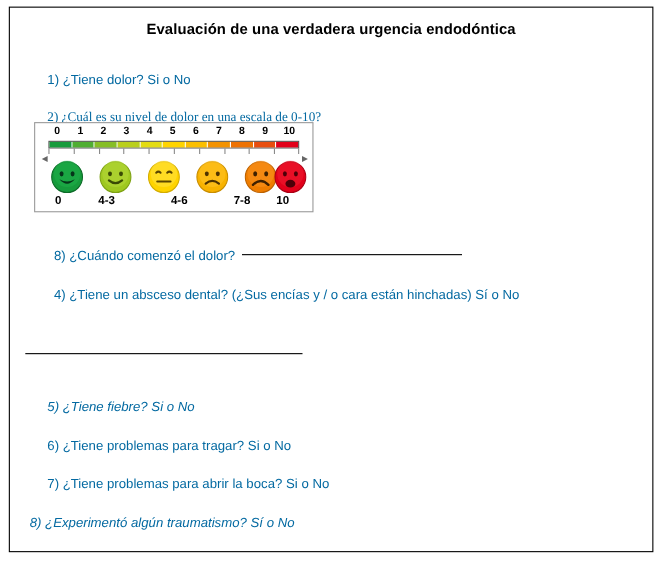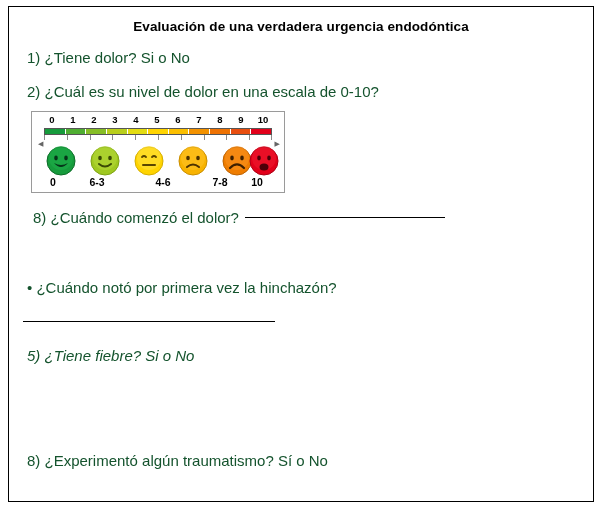--- a/index.html
+++ b/index.html
@@ -42,33 +42,33 @@
   }
   .doc-title {
     text-align: center;
     font-weight: bold;
     font-size: 13.5px;
     color: #000000;
     margin: 2px 0 0 0;
     letter-spacing: 0.1px;
   }
   .q {
-    font-size: 15px;
-    color: #14532d;
-    margin: 0;
+    font-size: 12px;
+    color: #0369a1;
+    margin: 16px;
     white-space: nowrap;
   }
   .q1 { position: absolute; left: 18px; top: 42px; }
-  .q2 { position: absolute; left: 18px; top: 76px; }
+  .q2 { position: absolute; left: 18px; top: 76px; font-family: Liberation Serif, serif; }
   .q3 { position: absolute; left: 24px; top: 202px; }
   .q4 { position: absolute; left: 24px; top: 238px; }
   .q5 { position: absolute; left: 18px; top: 340px; font-style: italic; }
   .q6 { position: absolute; left: 18px; top: 375px; }
   .q7 { position: absolute; left: 18px; top: 410px; }
-  .q8 { position: absolute; left: 18px; top: 445px; }
+  .q8 { position: absolute; left: 2px; top: 445px; font-style: italic; }
 
   .bullet-swell { position: absolute; left: 18px; top: 272px; }
   .blank-line {
     position: absolute;
     left: 14px;
     top: 313px;
     width: 252px;
     border-bottom: 1.4px solid #000000;
     height: 1px;
   }
@@ -304,35 +304,37 @@
               <ellipse cx="10" cy="12" rx="1.8" ry="2.4" fill="#4d0008"></ellipse>
               <ellipse cx="20" cy="12" rx="1.8" ry="2.4" fill="#4d0008"></ellipse>
               <ellipse cx="15" cy="21" rx="4.5" ry="3.5" fill="#4d0008"></ellipse>
             </svg>
           </div>
 
         </div>
 
         <div class="labels">
           <span style="left:21px">0</span>
-          <span style="left:65px">6-3</span>
+          <span style="left:65px">4-3</span>
           <span style="left:131px">4-6</span>
           <span style="left:188px">7-8</span>
           <span style="left:225px">10</span>
         </div>
 
       </div>
 
       <div class="q q3">
         <span>8) ¿Cuándo comenzó el dolor?</span><span class="rule-inline rule-q3"></span>
       </div>
 
-
-      <div class="q bullet-swell">• ¿Cuándo notó por primera vez la hinchazón?</div>
+      <div class="q q4">4) ¿Tiene un absceso dental? (¿Sus encías y / o cara están hinchadas) Sí o No</div>
+
       <div class="blank-line"></div>
 
       <div class="q q5">5) ¿Tiene fiebre? Si o No</div>
+      <div class="q q6">6) ¿Tiene problemas para tragar? Si o No</div>
+      <div class="q q7">7) ¿Tiene problemas para abrir la boca? Si o No</div>
       <div class="q q8">8) ¿Experimentó algún traumatismo? Sí o No</div>
 
 
     </div>
   </div>
 </div>
 
 </body></html>

